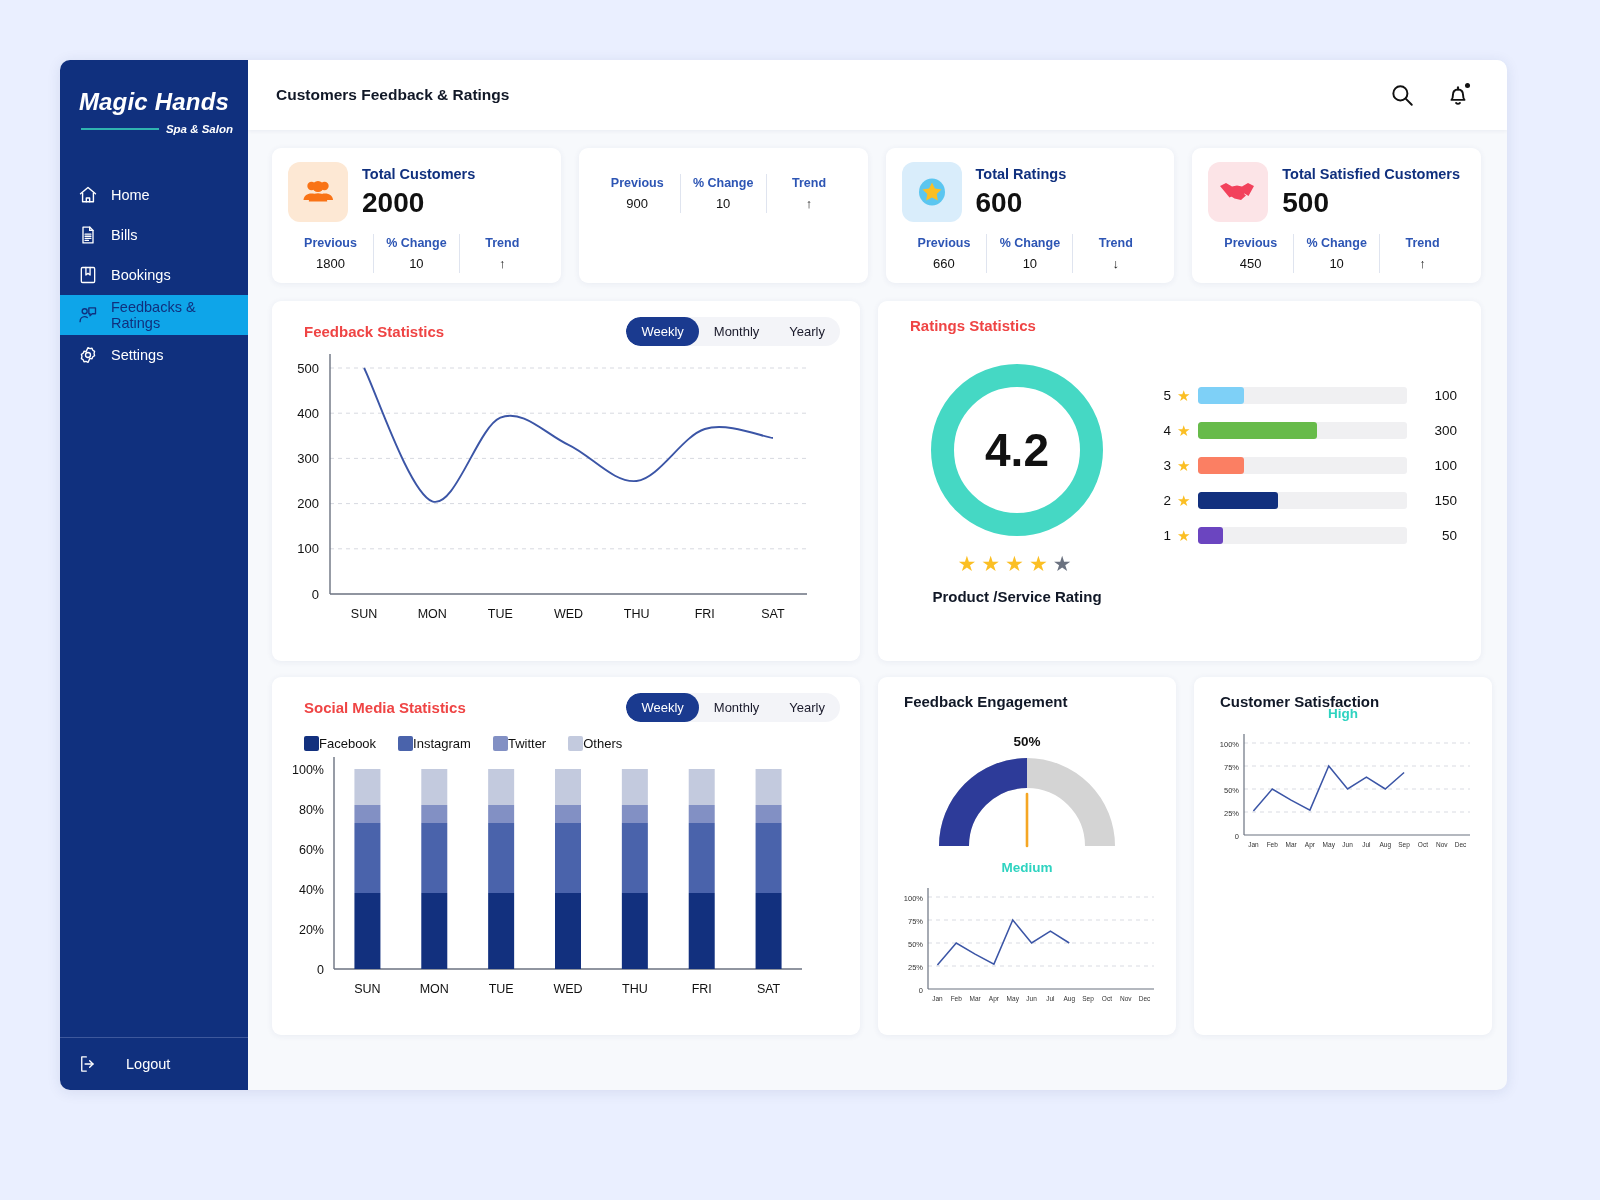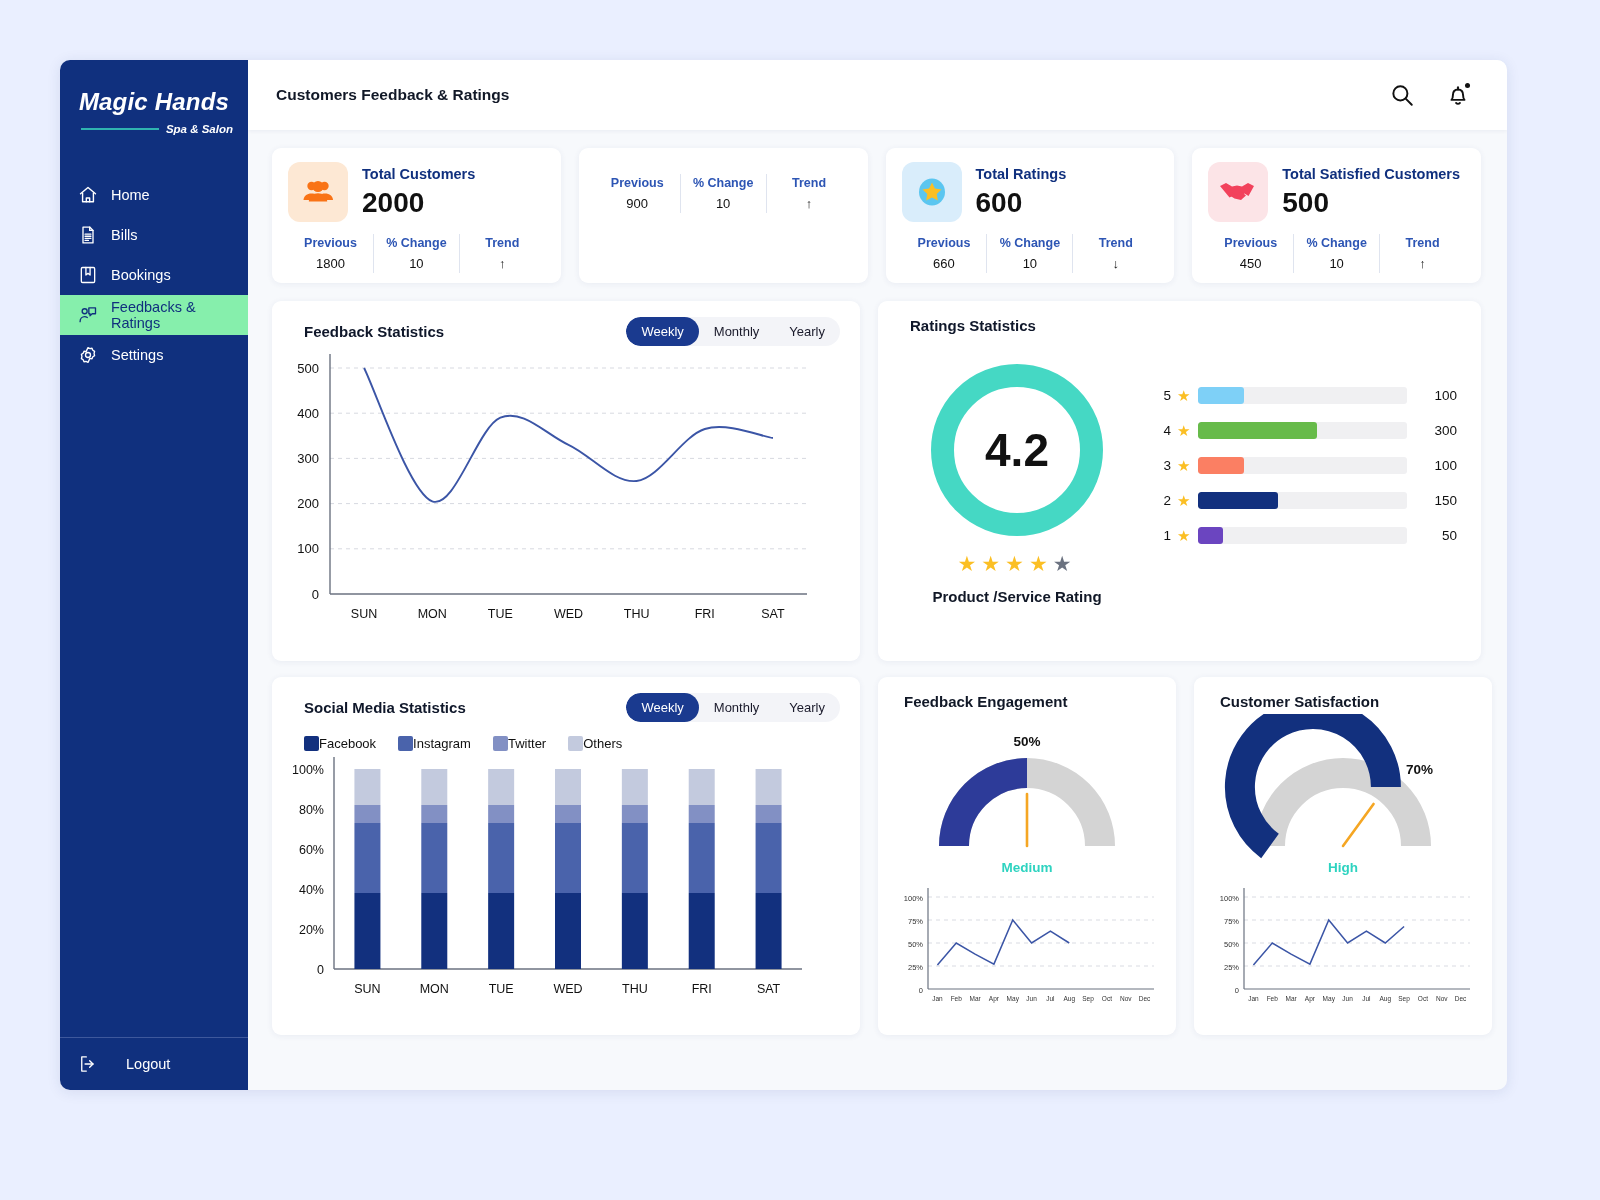--- a/index.html
+++ b/index.html
@@ -41,21 +41,21 @@
     color: #fff; font-size: 11.5px; font-style: italic; font-weight: bold;
   }
   .nav { margin-top: 40px; }
   .nav-item {
     display: flex; align-items: center; gap: 13px;
     height: 40px; padding-left: 18px;
     color: #fff; font-size: 14.5px;
     cursor: pointer;
   }
   .nav-item.active {
-    background: #86efac; color: #10307e; font-weight: 500;
+    background: #0ea5e9; color: #10307e; font-weight: 500;
   }
   .nav-ico { width: 20px; height: 20px; flex: 0 0 20px; display:block; }
   .nav-ico svg { display: block; width: 20px; height: 20px; }
   .sb-spacer { flex: 1; }
   .sb-div { height: 1px; background: #3e589c; }
   .logout {
     display: flex; align-items: center; gap: 28px;
     height: 52px; padding-left: 18px;
     color: #fff; font-size: 14.5px; cursor: pointer;
   }
@@ -108,21 +108,21 @@
   
   .row2 { display: flex; gap: 18px; margin-top: 18px; }
   .panel {
     background: #fff; border-radius: 9px;
     box-shadow: 0 1px 6px rgba(40,60,120,.07);
   }
   .p-head {
     display: flex; align-items: center;
     padding: 16px 20px 0 32px;
   }
-  .p-title { font-size: 15px; font-weight: bold; color: #0f172a; }
+  .p-title { font-size: 15px; font-weight: bold; color: #ef4444; }
   .p-sp { flex: 1; }
   .toggle {
     display: flex; align-items: center;
     background: #f3f4f8; border-radius: 16px; overflow: hidden;
   }
   .tg {
     font-size: 13px; padding: 7px 15px; color: #1a1a2b; cursor: pointer;
     border-radius: 16px; white-space: nowrap;
   }
   .tg.on { background: #1a3a8f; color: #fff; }
@@ -597,28 +597,20 @@
               <text x="177.24999999999997" y="120" text-anchor="middle" font-size="6.5" fill="#333" font-family="&quot;Liberation Sans&quot;,sans-serif">Aug</text>
               <text x="196.08333333333331" y="120" text-anchor="middle" font-size="6.5" fill="#333" font-family="&quot;Liberation Sans&quot;,sans-serif">Sep</text>
               <text x="214.91666666666666" y="120" text-anchor="middle" font-size="6.5" fill="#333" font-family="&quot;Liberation Sans&quot;,sans-serif">Oct</text>
               <text x="233.74999999999997" y="120" text-anchor="middle" font-size="6.5" fill="#333" font-family="&quot;Liberation Sans&quot;,sans-serif">Nov</text>
               <text x="252.58333333333331" y="120" text-anchor="middle" font-size="6.5" fill="#333" font-family="&quot;Liberation Sans&quot;,sans-serif">Dec</text>
             </svg>
         </div>
 
         <div class="panel gauge-panel">
           <div class="g-title">Customer Satisfaction</div>
-          <div class="g-box">
-            <svg id="gauge1" width="270" height="150" class="chart-svg" style="margin:0 auto;display:block">
-                <path d="M 62 132 A 73 73 0 1 1 208 132" fill="none" stroke="#d4d4d4" stroke-width="30"></path>
-                <path d="M 62 132 A 73 73 0 1 1 177.90832341735052 72.94175941062883" fill="none" stroke="#12307e" stroke-width="30"></path>
-                <text font-size="13.5" font-weight="600" fill="#111" font-family="&quot;Liberation Sans&quot;,sans-serif" x="198.01516947236988" y="59.5253515456301" text-anchor="start">70%</text>
-                <line x1="135" y1="132" x2="165.5648331192086" y2="89.93111629250274" stroke="#f5a623" stroke-width="2.6" stroke-linecap="round"></line>
-              </svg>
-          </div>
           <div class="g-label">High</div>
           <svg id="mini1" width="270" height="145" class="chart-svg" style="margin:6px auto 0;display:block">
               <text x="31" y="111.5" text-anchor="end" font-size="7.5" fill="#333" font-family="&quot;Liberation Sans&quot;,sans-serif">0</text>
               <line x1="36" y1="85" x2="262" y2="85" stroke="#d9dbe2" stroke-width="1" stroke-dasharray="4 4"></line>
               <text x="31" y="88.5" text-anchor="end" font-size="7.5" fill="#333" font-family="&quot;Liberation Sans&quot;,sans-serif">25%</text>
               <line x1="36" y1="62" x2="262" y2="62" stroke="#d9dbe2" stroke-width="1" stroke-dasharray="4 4"></line>
               <text x="31" y="65.5" text-anchor="end" font-size="7.5" fill="#333" font-family="&quot;Liberation Sans&quot;,sans-serif">50%</text>
               <line x1="36" y1="39" x2="262" y2="39" stroke="#d9dbe2" stroke-width="1" stroke-dasharray="4 4"></line>
               <text x="31" y="42.5" text-anchor="end" font-size="7.5" fill="#333" font-family="&quot;Liberation Sans&quot;,sans-serif">75%</text>
               <line x1="36" y1="16" x2="262" y2="16" stroke="#d9dbe2" stroke-width="1" stroke-dasharray="4 4"></line>

